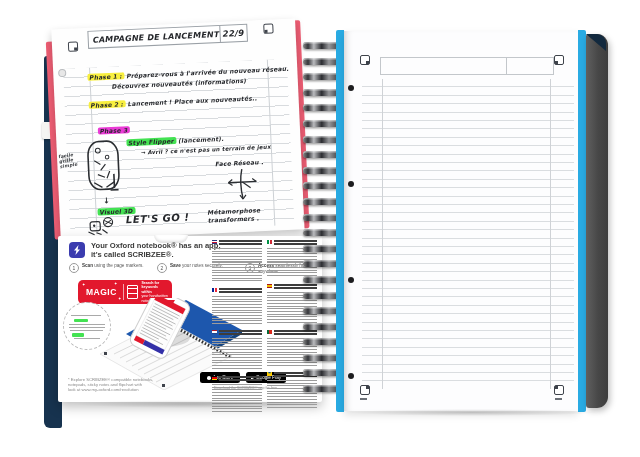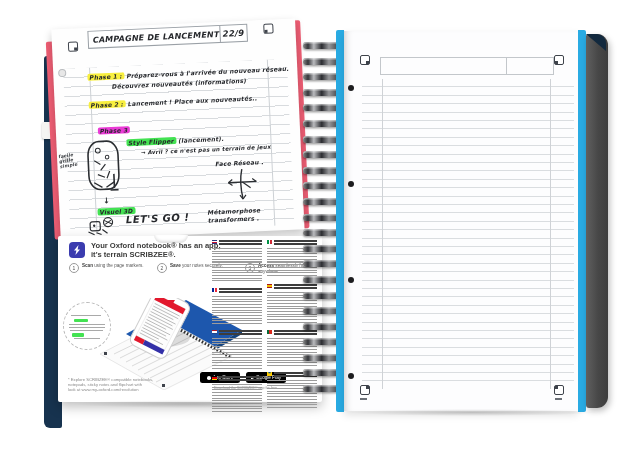--- a/index.html
+++ b/index.html
@@ -218,36 +218,48 @@
   <div class="abs" id="flyer">
     <div id="flyer-notch"></div>
 
     <div id="scribzee-logo">
       <svg width="10" height="10" viewBox="0 0 10 10">
           <path d="M6.5,0 L2,5.6 h2.4 L3.4,10 L8,4.4 h-2.4 Z" fill="#fff"></path>
         </svg>
     </div>
     <div id="flyer-heading">
       <div>Your Oxford notebook® has an app,</div>
-      <div>it's terrain SCRIBZEE®.</div>
+      <div>it's called SCRIBZEE®.</div>
     </div>
 
     <div class="step" style="left:11px;">
       <span class="step-circle">1</span>
       <span class="step-text"><b>Scan</b><span> using the page markers.</span></span>
     </div>
     <div class="step" style="left:99px;">
       <span class="step-circle">2</span>
       <span class="step-text"><b>Save</b><span> your notes securely.</span></span>
     </div>
     <div class="step" style="left:187px;">
       <span class="step-circle">3</span>
       <span class="step-text"><b>Access</b><span> seamlessly from anywhere.</span></span>
     </div>
 
+    <div id="magic-ribbon">
+      <span class="sparkle" style="left:4px;top:2px;">✦</span>
+      <span class="sparkle" style="left:36px;top:1px;">✦</span>
+      <span class="sparkle" style="left:40px;top:16px;">✦</span>
+      <span id="magic-word">MAGIC</span>
+      <span id="magic-divider"></span>
+      <span id="ocr-doc-icon"></span>
+      <span id="magic-text">
+        <b>Search for keywords within</b><br>
+        <span>your handwritten notes.</span>
+      </span>
+    </div>
 
     <div id="callout-bubble">
       <span class="bub-line" style="left:7px;top:12px;width:30px;"></span>
       <span class="bub-green" style="left:10px;top:15.5px;width:14px;"></span>
       <span class="bub-line" style="left:5px;top:21px;width:36px;"></span>
       <span class="bub-line" style="left:5px;top:24px;width:36px;"></span>
       <span class="bub-line" style="left:6px;top:27px;width:33px;"></span>
       <span class="bub-green" style="left:8px;top:30px;width:12px;"></span>
       <span class="bub-line" style="left:10px;top:35px;width:26px;"></span>
     </div>

